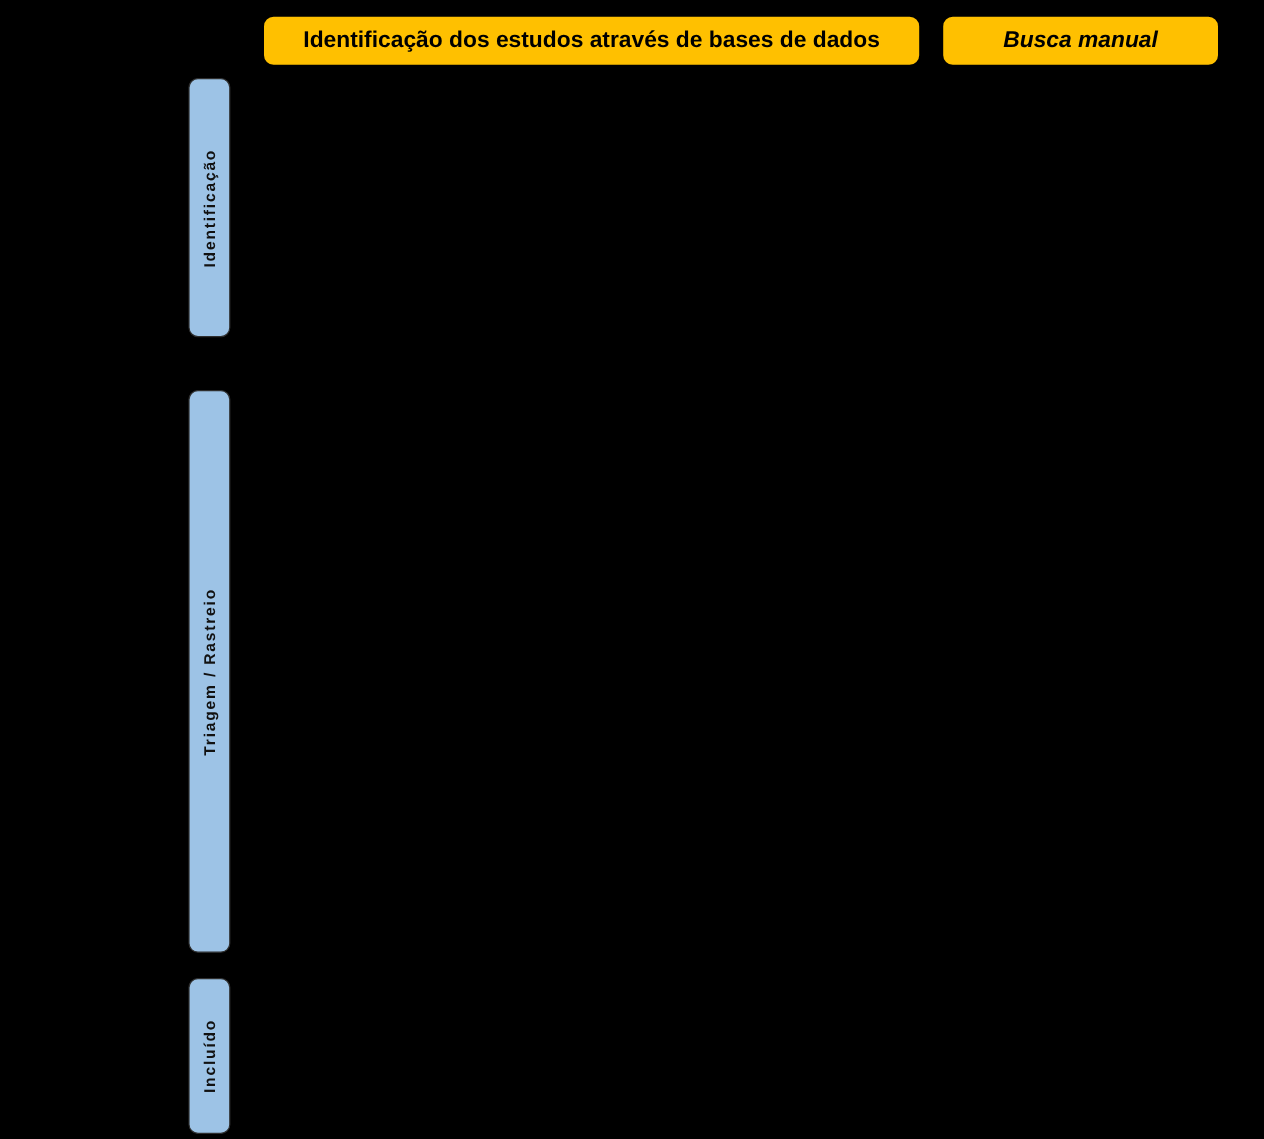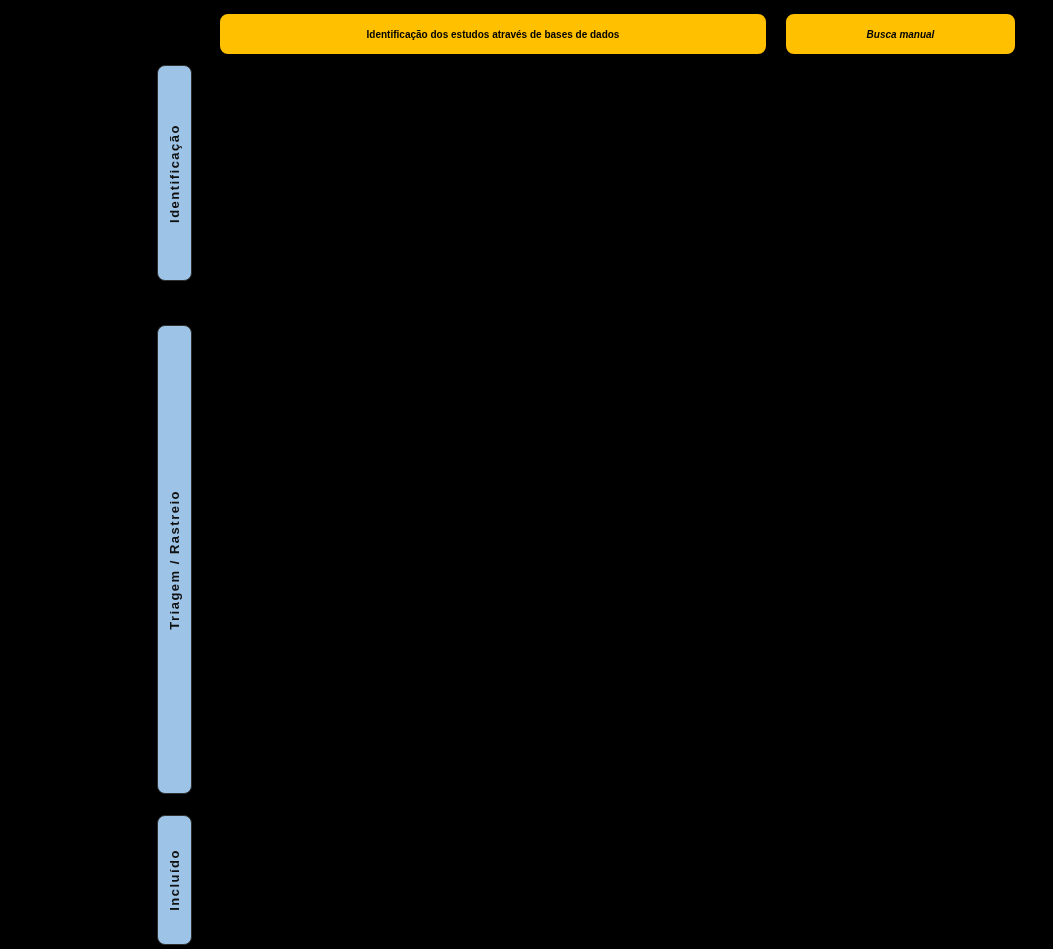--- a/index.html
+++ b/index.html
@@ -18,21 +18,21 @@
     position: absolute;
     top: 12px;
     height: 44px;
     background: #FFC000;
     border: 2px solid #000000;
     border-radius: 10px;
     display: flex;
     align-items: center;
     justify-content: center;
     font-weight: bold;
-    font-size: 10px;
+    font-size: 19px;
     color: #000000;
     box-sizing: border-box;
     text-align: center;
     padding: 0 10px;
   }
   .header-db { left: 218px; width: 550px; }
   .header-manual { left: 784px; width: 233px; font-style: italic; }
 
   
   .stage-box {

